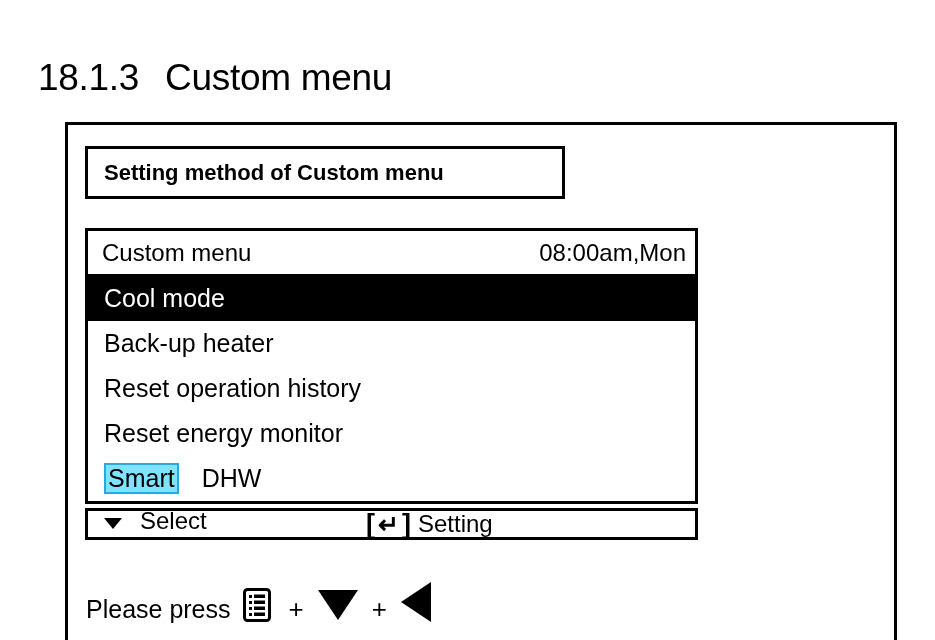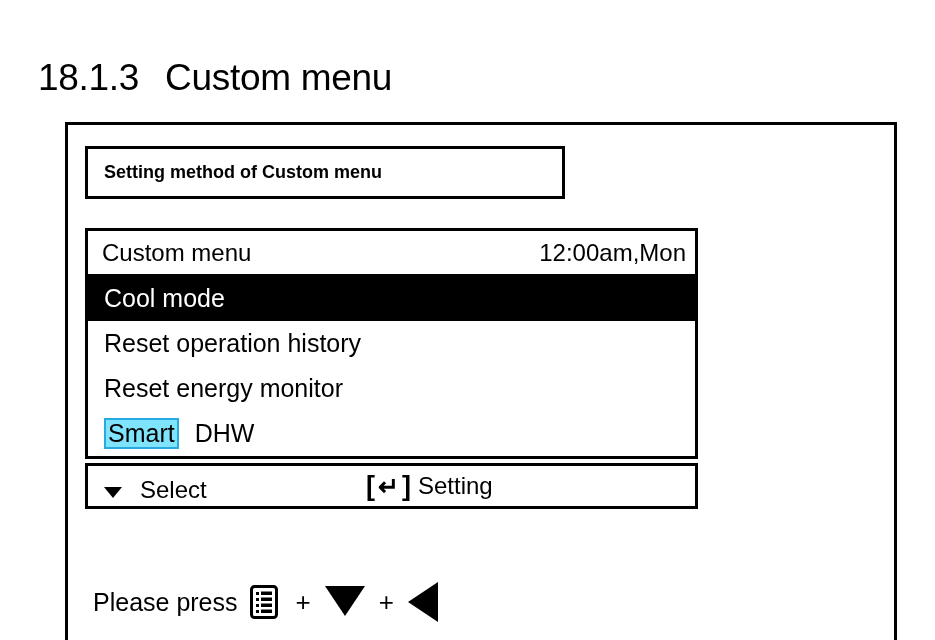--- a/index.html
+++ b/index.html
@@ -50,21 +50,21 @@
     top: 146px;
     width: 480px;
     height: 53px;
     border: 3px solid #000000;
     box-sizing: border-box;
     background: #ffffff;
     display: flex;
     align-items: center;
   }
   .caption-text {
-    font-size: 18px;
+    font-size: 22px;
     font-weight: bold;
     padding-left: 16px;
     white-space: nowrap;
   }
 
   
   .lcd {
     position: absolute;
     left: 85px;
     top: 228px;
@@ -109,31 +109,31 @@
   .lcd-row.selected {
     background: #000000;
     color: #ffffff;
   }
 
   .hl-token {
     background: #7fe4fb;
     border: 2px solid #27a9e1;
     box-sizing: border-box;
     padding: 0 2px;
-    margin-right: 16px;
+    margin-right: 23px;
     line-height: 1.05;
     display: inline-block;
   }
 
   
   .lcd-footer {
     margin-top: 4px;
     border: 3px solid #000000;
     box-sizing: border-box;
-    height: 46px;
+    height: 32px;
     background: #ffffff;
     display: flex;
     align-items: center;
     position: relative;
   }
   .footer-select {
     display: flex;
     align-items: flex-end;
     position: absolute;
     left: 16px;
@@ -168,24 +168,24 @@
     font-size: 25px;
     font-weight: bold;
     padding: 0 3px;
     line-height: 1;
   }
   .footer-confirm-label { margin-left: 7px; }
 
   
   .instruction {
     position: absolute;
-    left: 93px;
+    left: 86px;
     top: 582px;
     display: flex;
-    align-items: center;
+    align-items: flex-end;
     font-size: 25px;
     white-space: nowrap;
   }
   .instr-word { line-height: 1; }
   .plus {
     font-size: 26px;
     margin: 0 14px;
     line-height: 1;
   }
 
@@ -223,26 +223,29 @@
 <div class="caption-box">
   <span class="caption-text">Setting method of Custom menu</span>
 </div>
 
 <div class="lcd">
 
   <div class="lcd-main">
 
     <div class="lcd-titlebar">
       <span class="lcd-title-left">Custom menu</span>
-      <span class="lcd-title-right">12:00am,Mon</span>
+      <span class="lcd-title-right">08:00am,Mon</span>
     </div>
 
     <div class="lcd-list">
       <div class="lcd-row selected">
         <span>Cool mode</span>
+      </div>
+      <div class="lcd-row">
+        <span>Back-up heater</span>
       </div>
       <div class="lcd-row">
         <span>Reset operation history</span>
       </div>
       <div class="lcd-row">
         <span>Reset energy monitor</span>
       </div>
       <div class="lcd-row">
         <span class="hl-token">Smart</span>
           <span>DHW</span>

